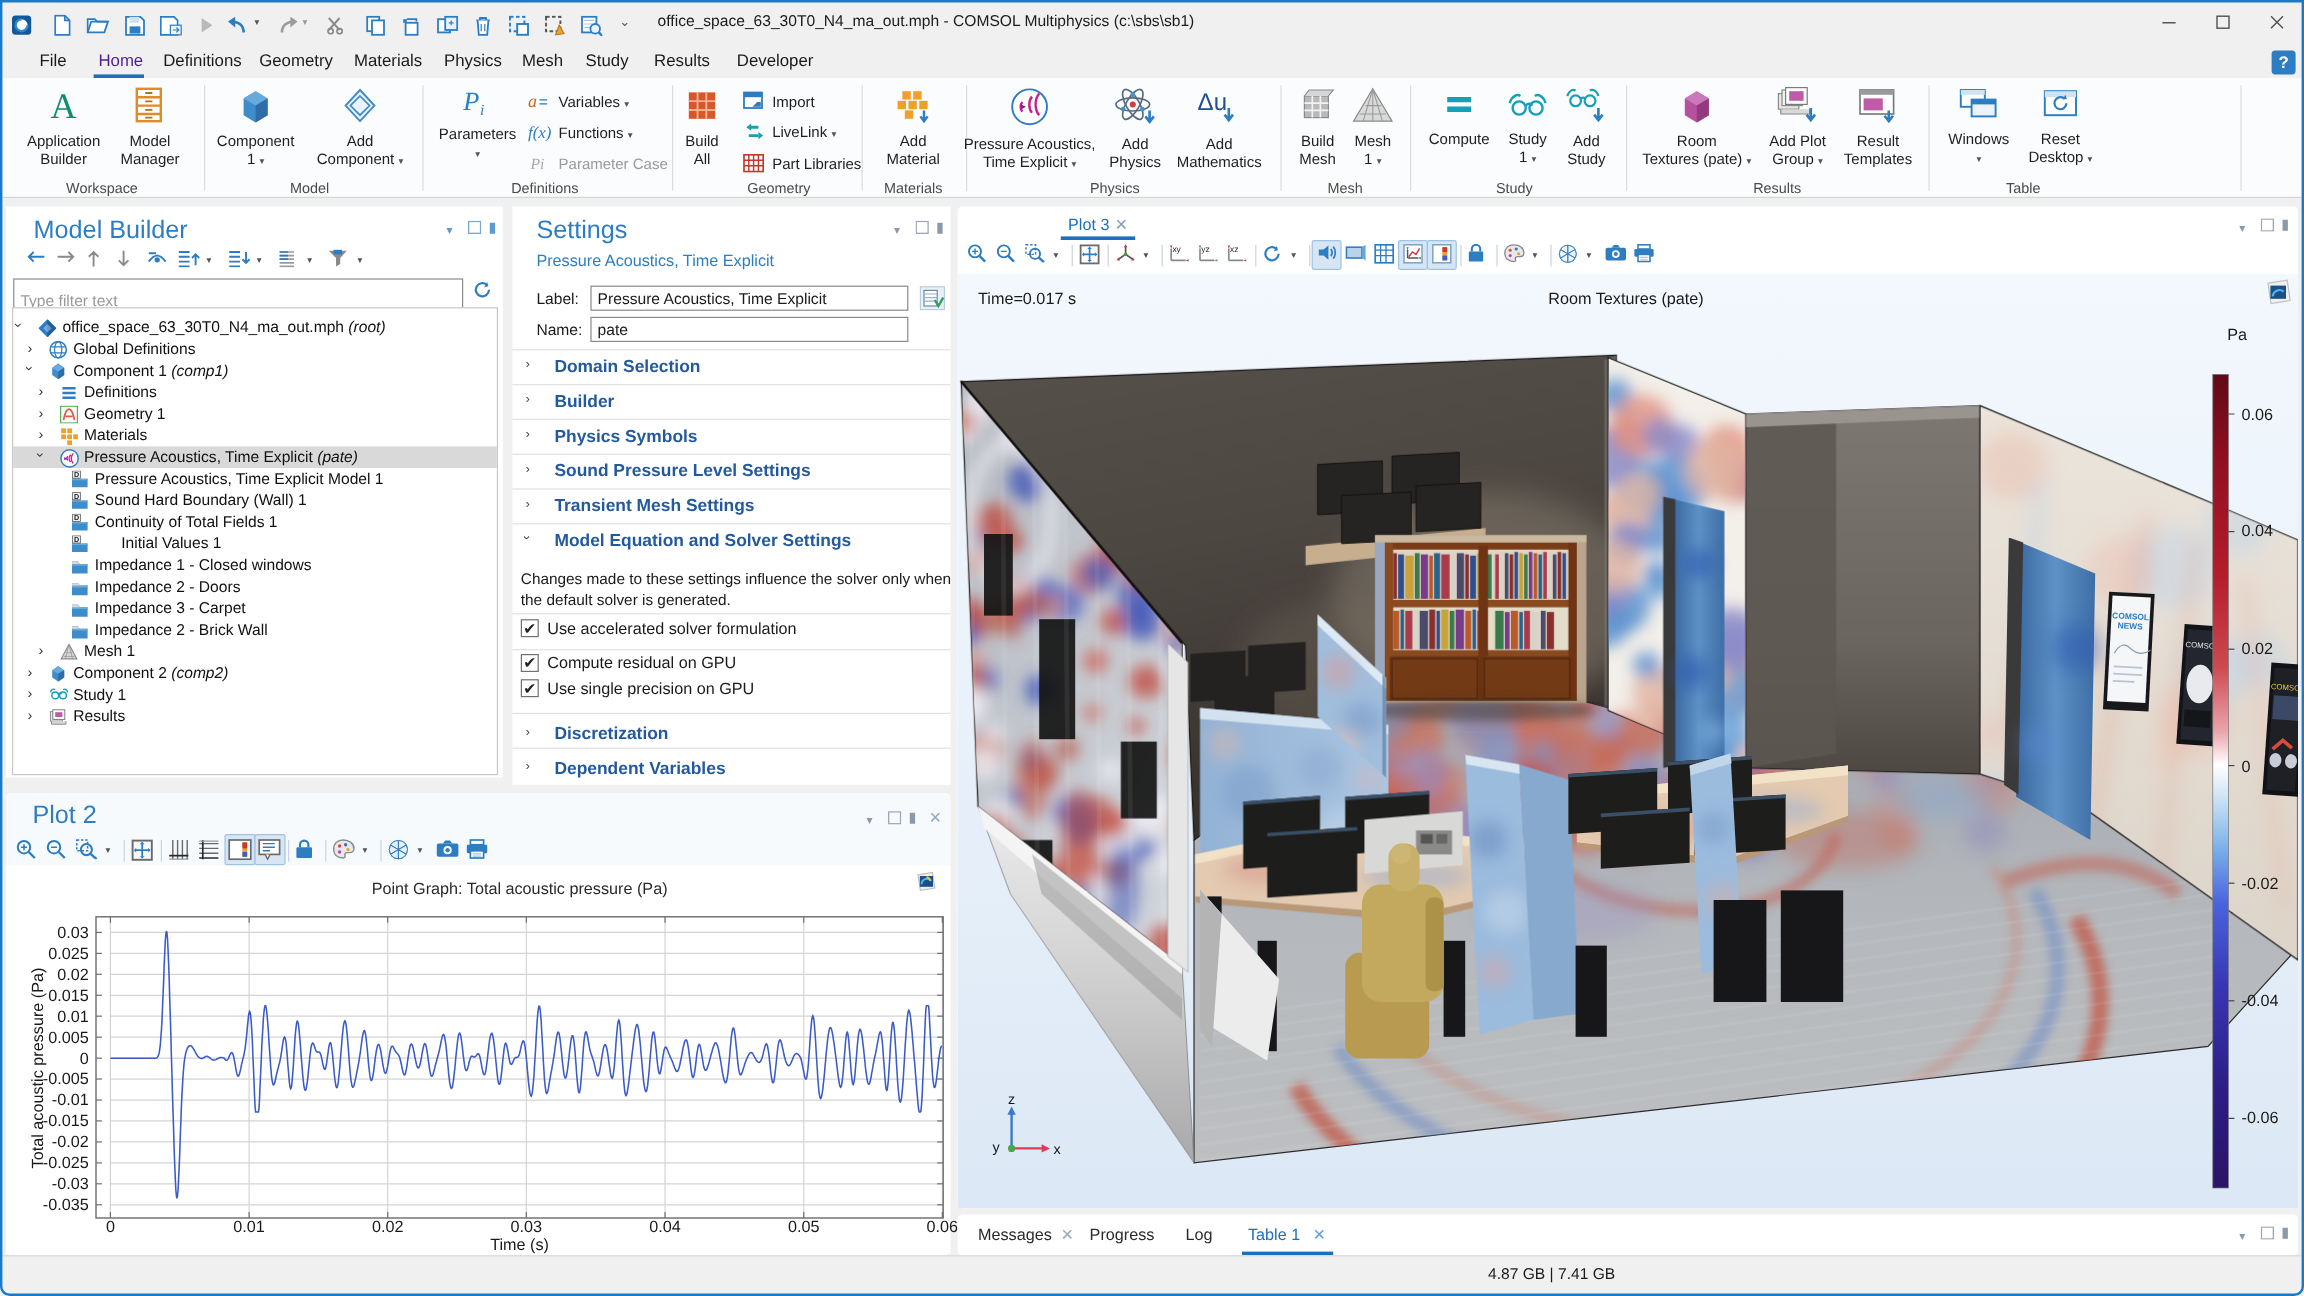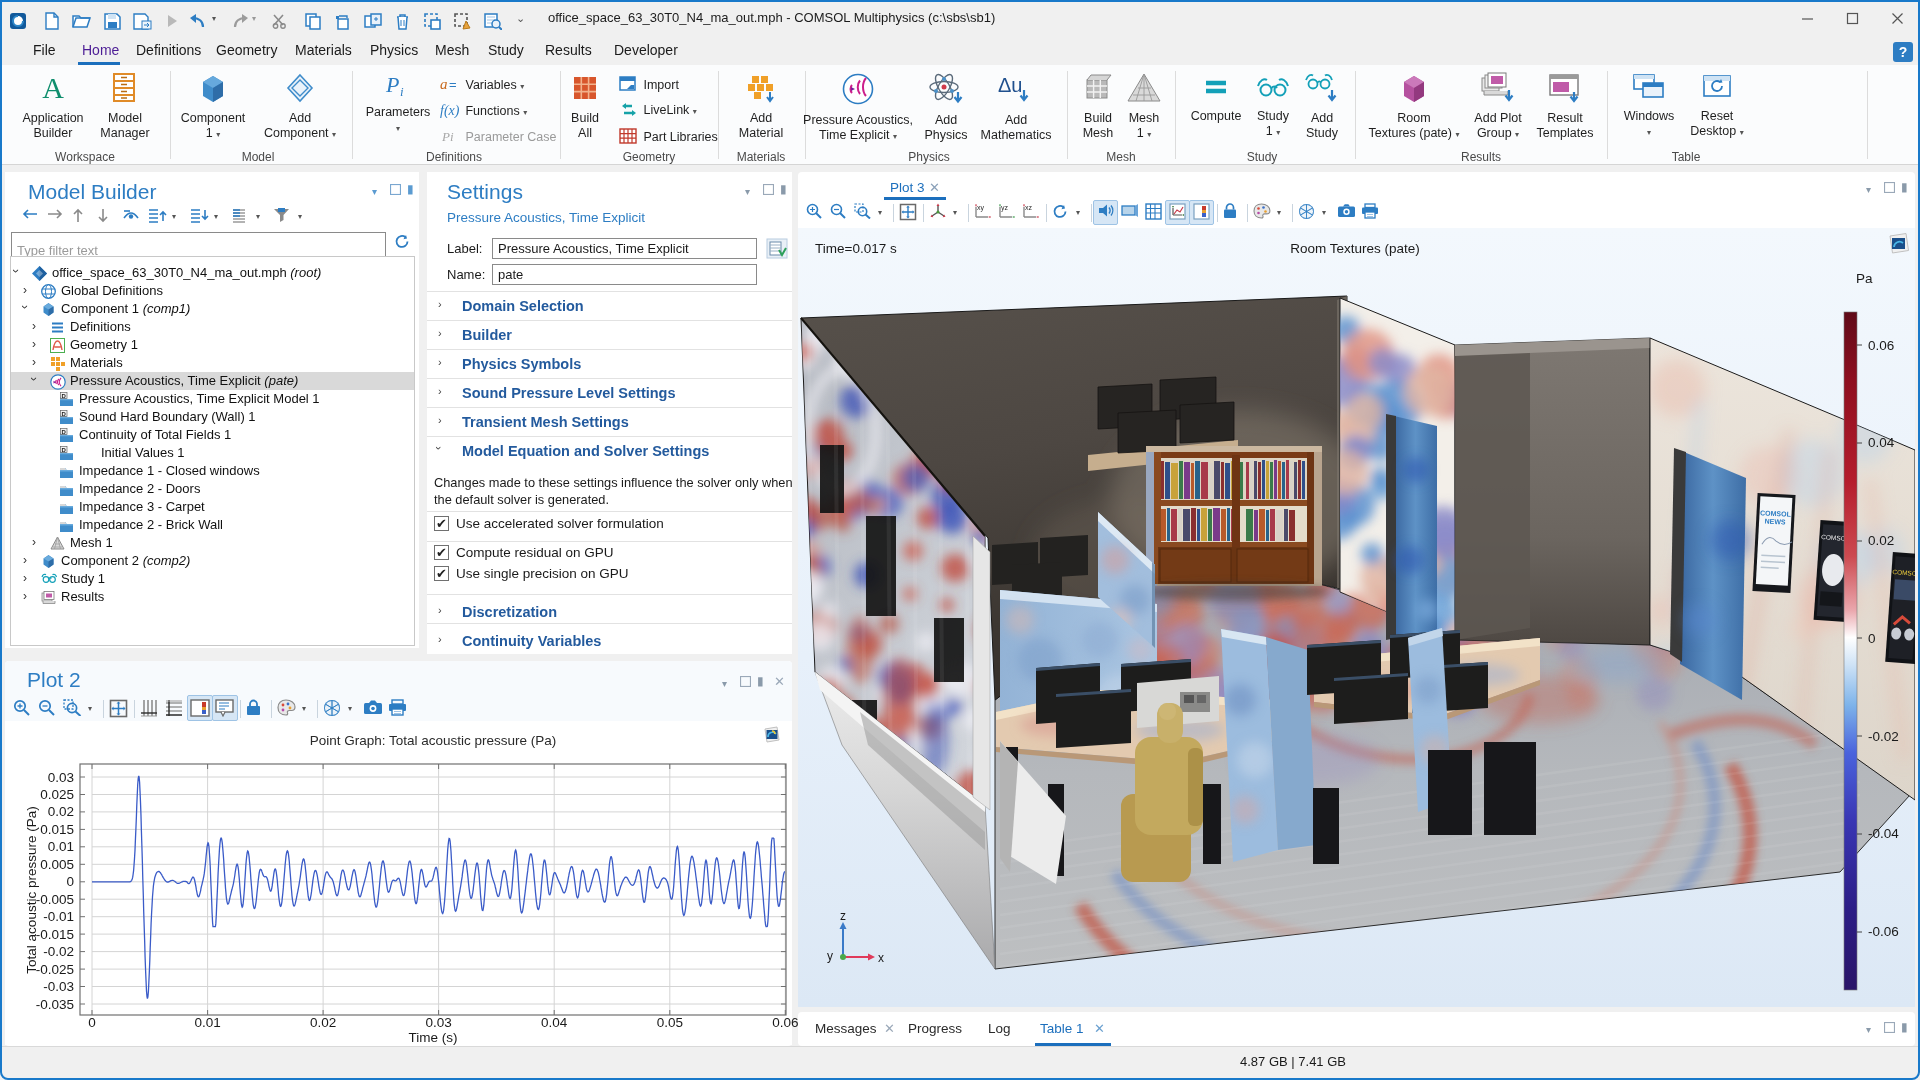--- a/index.html
+++ b/index.html
@@ -567,21 +567,21 @@
 <div class="sep" style="top:541px;"></div>
 <div class="cb" style="left:434px;top:545px;">✔</div>
 <div class="abs" style="left:456px;top:545px;font-size:13.5px;">Compute residual on GPU</div>
 <div class="cb" style="left:434px;top:566px;">✔</div>
 <div class="abs" style="left:456px;top:566px;font-size:13.5px;">Use single precision on GPU</div>
 <div class="sep" style="top:594px;"></div>
 <div class="schev abs" style="left:438px;top:604px;">›</div>
 <div class="sec-h abs" style="left:462px;top:604px;">Discretization</div>
 <div class="sep" style="top:623px;"></div>
 <div class="schev abs" style="left:438px;top:633px;">›</div>
-<div class="sec-h abs" style="left:462px;top:633px;">Continuity Variables</div>
+<div class="sec-h abs" style="left:462px;top:633px;">Dependent Variables</div>
 <div class="panel" style="left:5px;top:661px;width:787px;height:385px;border-radius:4px;"></div>
 <div class="abs" style="left:5px;top:661px;width:787px;height:60px;background:#f7fafd;border-radius:4px 4px 0 0;"></div>
 <div class="ptitle abs" style="left:27px;top:668px;">Plot 2</div>
 <div class="abs" style="left:722px;top:678px;color:#8a9aaa;font-size:10px;">▾</div>
 <div class="abs" style="left:740px;top:675px;"><svg width="11" height="11">
       <rect x="0.5" y="0.5" width="10" height="10" fill="none" stroke="#9aa8b8" stroke-width="1.2"></rect>
     </svg></div>
 <div class="abs" style="left:757px;top:674px;color:#8a9aaa;font-size:12px;">▮</div>
 <div class="abs" style="left:774px;top:674px;color:#9aa8b8;font-size:13px;">✕</div>
 <div class="abs" style="left:13px;top:699px;"><svg width="17" height="17" viewBox="0 0 17 17" xmlns="http://www.w3.org/2000/svg">

